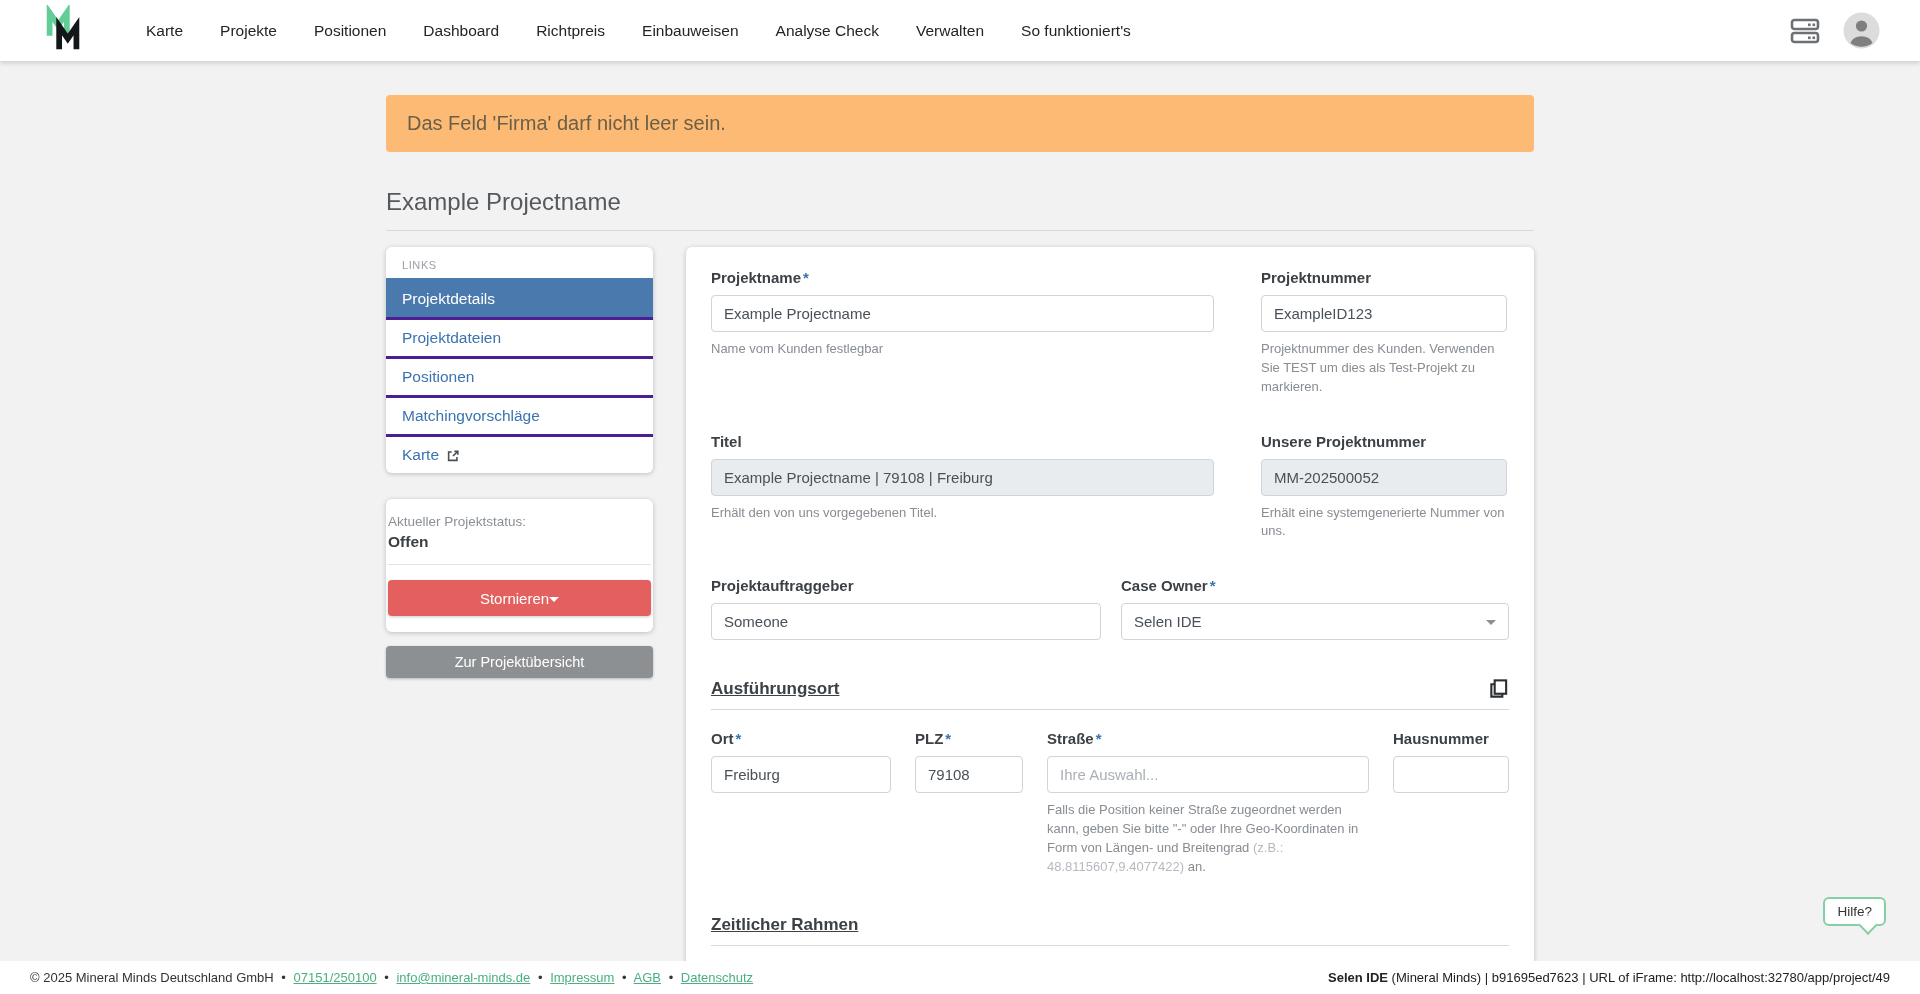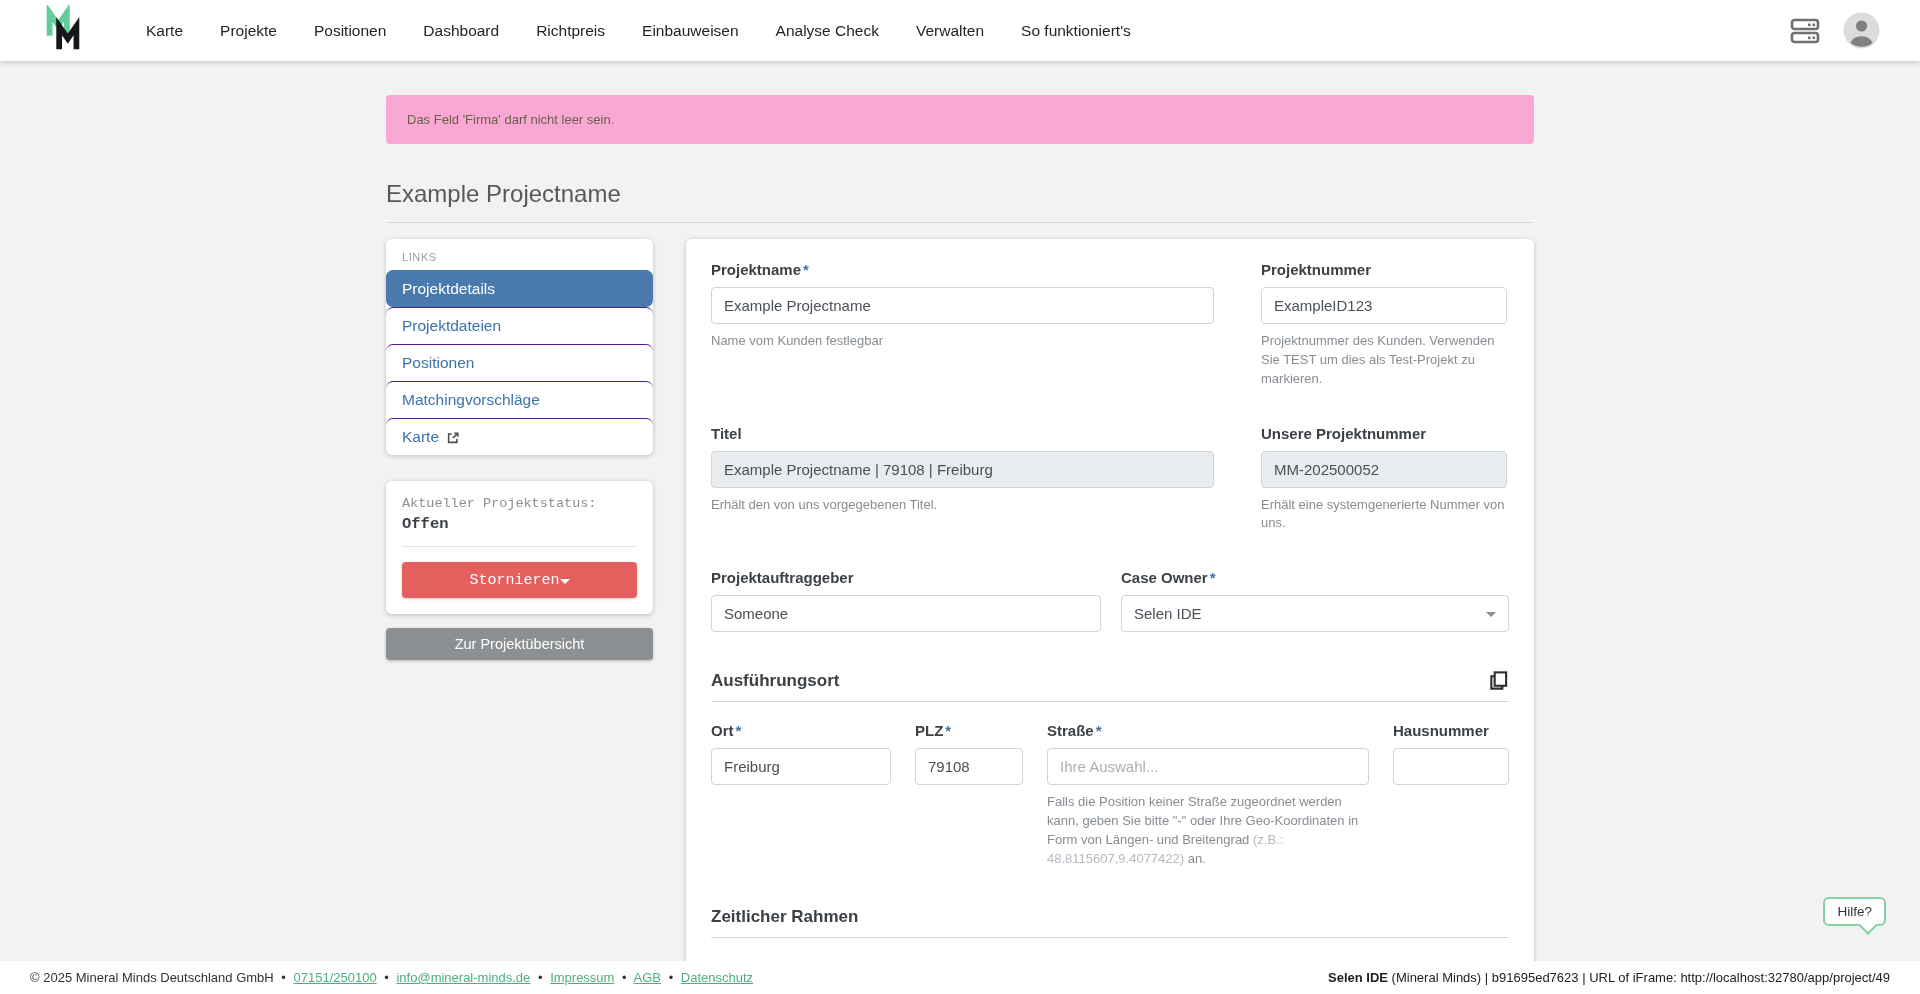--- a/index.html
+++ b/index.html
@@ -25,25 +25,25 @@
   .nav-item { font-size: 15.5px; color: #212529; cursor: pointer; white-space: nowrap; }
   .nav-right { margin-left: auto; display: flex; align-items: center; gap: 22px; }
   .icon-btn { cursor: pointer; display: flex; align-items: center; }
 
   
   .content-area { flex: 1 1 auto; overflow: hidden; }
   .container { width: 1148px; margin: 0 auto; }
 
   .alert {
     margin-top: 34px;
-    background: #f9a8d4;
+    background: #fdba74;
     color: #6a5f48;
     border-radius: 4px;
     padding: 17px 21px;
-    font-size: 13px;
+    font-size: 20px;
   }
 
   .page-title {
     margin-top: 36px;
     font-size: 24px;
     color: #54595e;
     font-weight: 400;
     padding-bottom: 14px;
     border-bottom: 1px solid #d9d9d9;
   }
@@ -58,27 +58,27 @@
   }
   .links-card { overflow: hidden; }
   .links-header {
     padding: 12px 16px 7px;
     font-size: 11px; letter-spacing: .6px;
     color: #9aa0a6; text-transform: uppercase;
   }
   .side-item {
     padding: 9px 16px; font-size: 15.5px;
     color: #3b73af; cursor: pointer;
-    border-top: 1px solid #4c1d95;
-    display: flex; align-items: center; gap: 7px; border-radius: 7px;
+    border-top: 3px solid #4c1d95;
+    display: flex; align-items: center; gap: 7px;
   }
   .side-item.active { background: #4a79ae; color: #fff; border-top-color: #4a79ae; font-weight: 400; }
   .ext-icon { display: inline-flex; margin-top: 1px; }
 
-  .status-card { margin-top: 26px; padding: 15px 16px 16px; font-family: Liberation Mono, monospace; }
+  .status-card { margin-top: 26px; padding: 15px 2px 16px; }
   .status-label { font-size: 13.5px; color: #8a9096; }
   .status-value { font-size: 15.5px; font-weight: 700; color: #3c4146; margin-top: 4px; }
   .status-card hr { border: none; border-top: 1px solid #e3e3e3; margin: 13px 0 15px; }
   .btn {
     display: flex; align-items: center; justify-content: center;
     border: none; border-radius: 4px; cursor: pointer;
     font-family: inherit; font-size: 15px; color: #fff; width: 100%;
   }
   .btn-danger { background: #e4605f; height: 36px; box-shadow: 0 1px 3px rgba(0,0,0,.2); }
   .caret-down {
@@ -120,20 +120,21 @@
     position: absolute; right: 12px; top: 16px;
     width: 0; height: 0;
     border-left: 5px solid transparent; border-right: 5px solid transparent;
     border-top: 5px solid #8a9096;
   }
 
   .section-head {
     display: flex; align-items: center; justify-content: space-between;
     margin-top: 38px; padding-bottom: 10px;
     border-bottom: 1px solid #d9d9d9;
+    text-decoration: underline;
   }
   .section-title { font-size: 17px; font-weight: 700; color: #3c4146; }
   .copy-btn { cursor: pointer; display: flex; }
 
   
   .help-bubble {
     position: fixed; right: 34px; bottom: 68px;
     background: #fff; border: 2px solid #86cfa4;
     border-radius: 6px; padding: 5px 12px;
     font-size: 13.5px; color: #333; cursor: pointer; z-index: 20;

